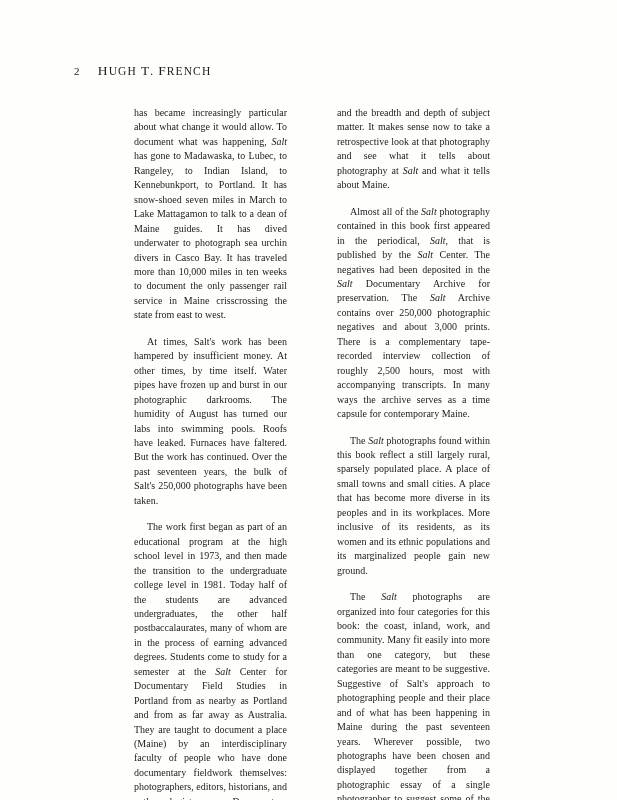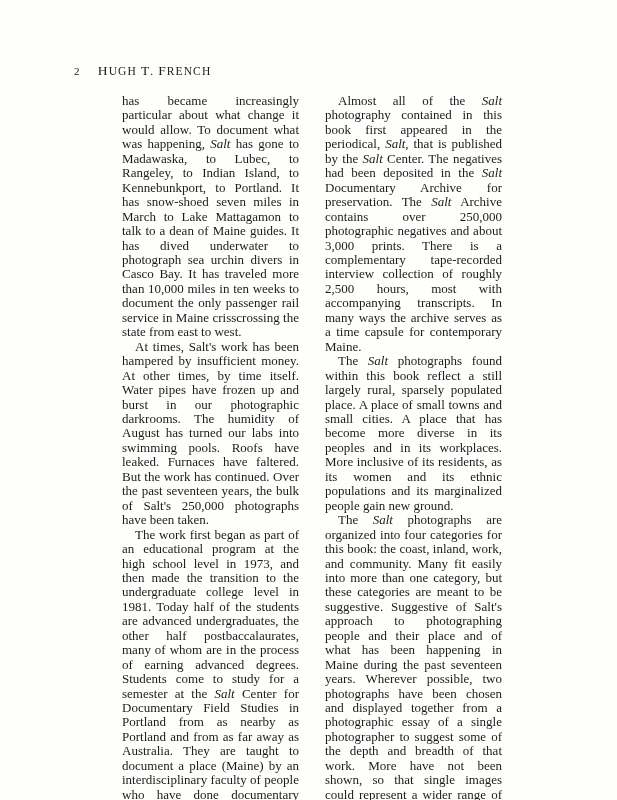--- a/index.html
+++ b/index.html
@@ -50,22 +50,22 @@
     top: 94px;
     left: 122px;
     width: 380px;
     display: flex;
     gap: 26px;
   }
   .col {
     width: 177px;
   }
   p {
-    margin: 0;
-    font-size: 13px;
+    margin: 12px;
+    font-size: 10px;
     line-height: 14.45px;
     text-align: justify;
     text-justify: inter-word;
     hyphens: manual;
     color: #1b1b1b;
   }
   p.indent {
     text-indent: 13px;
   }
   p + p {
@@ -92,20 +92,21 @@
   <div class="columns">
 
     <div class="col">
       <p>has became increasingly particular about what change it would allow. To document what was happening, <span class="ital">Salt</span> has gone to Madawaska, to Lubec, to Rangeley, to Indian Island, to Kennebunkport, to Portland. It has snow-shoed seven miles in March to Lake Mattagamon to talk to a dean of Maine guides. It has dived underwater to photograph sea urchin divers in Casco Bay. It has traveled more than 10,000 miles in ten weeks to document the only passenger rail service in Maine crisscrossing the state from east to west.</p>
       <p class="indent">At times, Salt's work has been hampered by insufficient money. At other times, by time itself. Water pipes have frozen up and burst in our photographic darkrooms. The humidity of August has turned our labs into swimming pools. Roofs have leaked. Furnaces have faltered. But the work has continued. Over the past seventeen years, the bulk of Salt's 250,000 photographs have been taken.</p>
       <p class="indent">The work first began as part of an educational program at the high school level in 1973, and then made the transition to the undergraduate college level in 1981. Today half of the students are advanced undergraduates, the other half postbaccalaurates, many of whom are in the process of earning advanced degrees. Students come to study for a semester at the <span class="ital">Salt</span> Center for Documentary Field Studies in Portland from as nearby as Portland and from as far away as Australia. They are taught to document a place (Maine) by an interdisciplinary faculty of people who have done documentary fieldwork themselves: photographers, editors, historians, and anthropologists. Documentary content drives the work. Acquiring the professional skills to do good documentary work is an enabling consequence.</p>
 
     </div>
 
     <div class="col">
+      <p>and the breadth and depth of subject matter. It makes sense now to take a retrospective look at that photography and see what it tells about photography at <span class="ital">Salt</span> and what it tells about Maine.</p>
       <p class="indent">Almost all of the <span class="ital">Salt</span> photography contained in this book first appeared in the periodical, <span class="ital">Salt</span>, that is published by the <span class="ital">Salt</span> Center. The negatives had been deposited in the <span class="ital">Salt</span> Documentary Archive for preservation. The <span class="ital">Salt</span> Archive contains over 250,000 photographic negatives and about 3,000 prints. There is a complementary tape-recorded interview collection of roughly 2,500 hours, most with accompanying transcripts. In many ways the archive serves as a time capsule for contemporary Maine.</p>
       <p class="indent">The <span class="ital">Salt</span> photographs found within this book reflect a still largely rural, sparsely populated place. A place of small towns and small cities. A place that has become more diverse in its peoples and in its workplaces. More inclusive of its residents, as its women and its ethnic populations and its marginalized people gain new ground.</p>
       <p class="indent">The <span class="ital">Salt</span> photographs are organized into four categories for this book: the coast, inland, work, and community. Many fit easily into more than one category, but these categories are meant to be suggestive. Suggestive of Salt's approach to photographing people and their place and of what has been happening in Maine during the past seventeen years. Wherever possible, two photographs have been chosen and displayed together from a photographic essay of a single photographer to suggest some of the depth and breadth of that work. More have not been shown, so that single images could represent a wider range of Salt's work over the past seventeen years. In total, the  photographs here represent the work of thirty-nine students, three of their teachers, two instructors, and two photographic fellows.</p>
 
     </div>
 
   </div>
 </div>
 
 </body></html>

